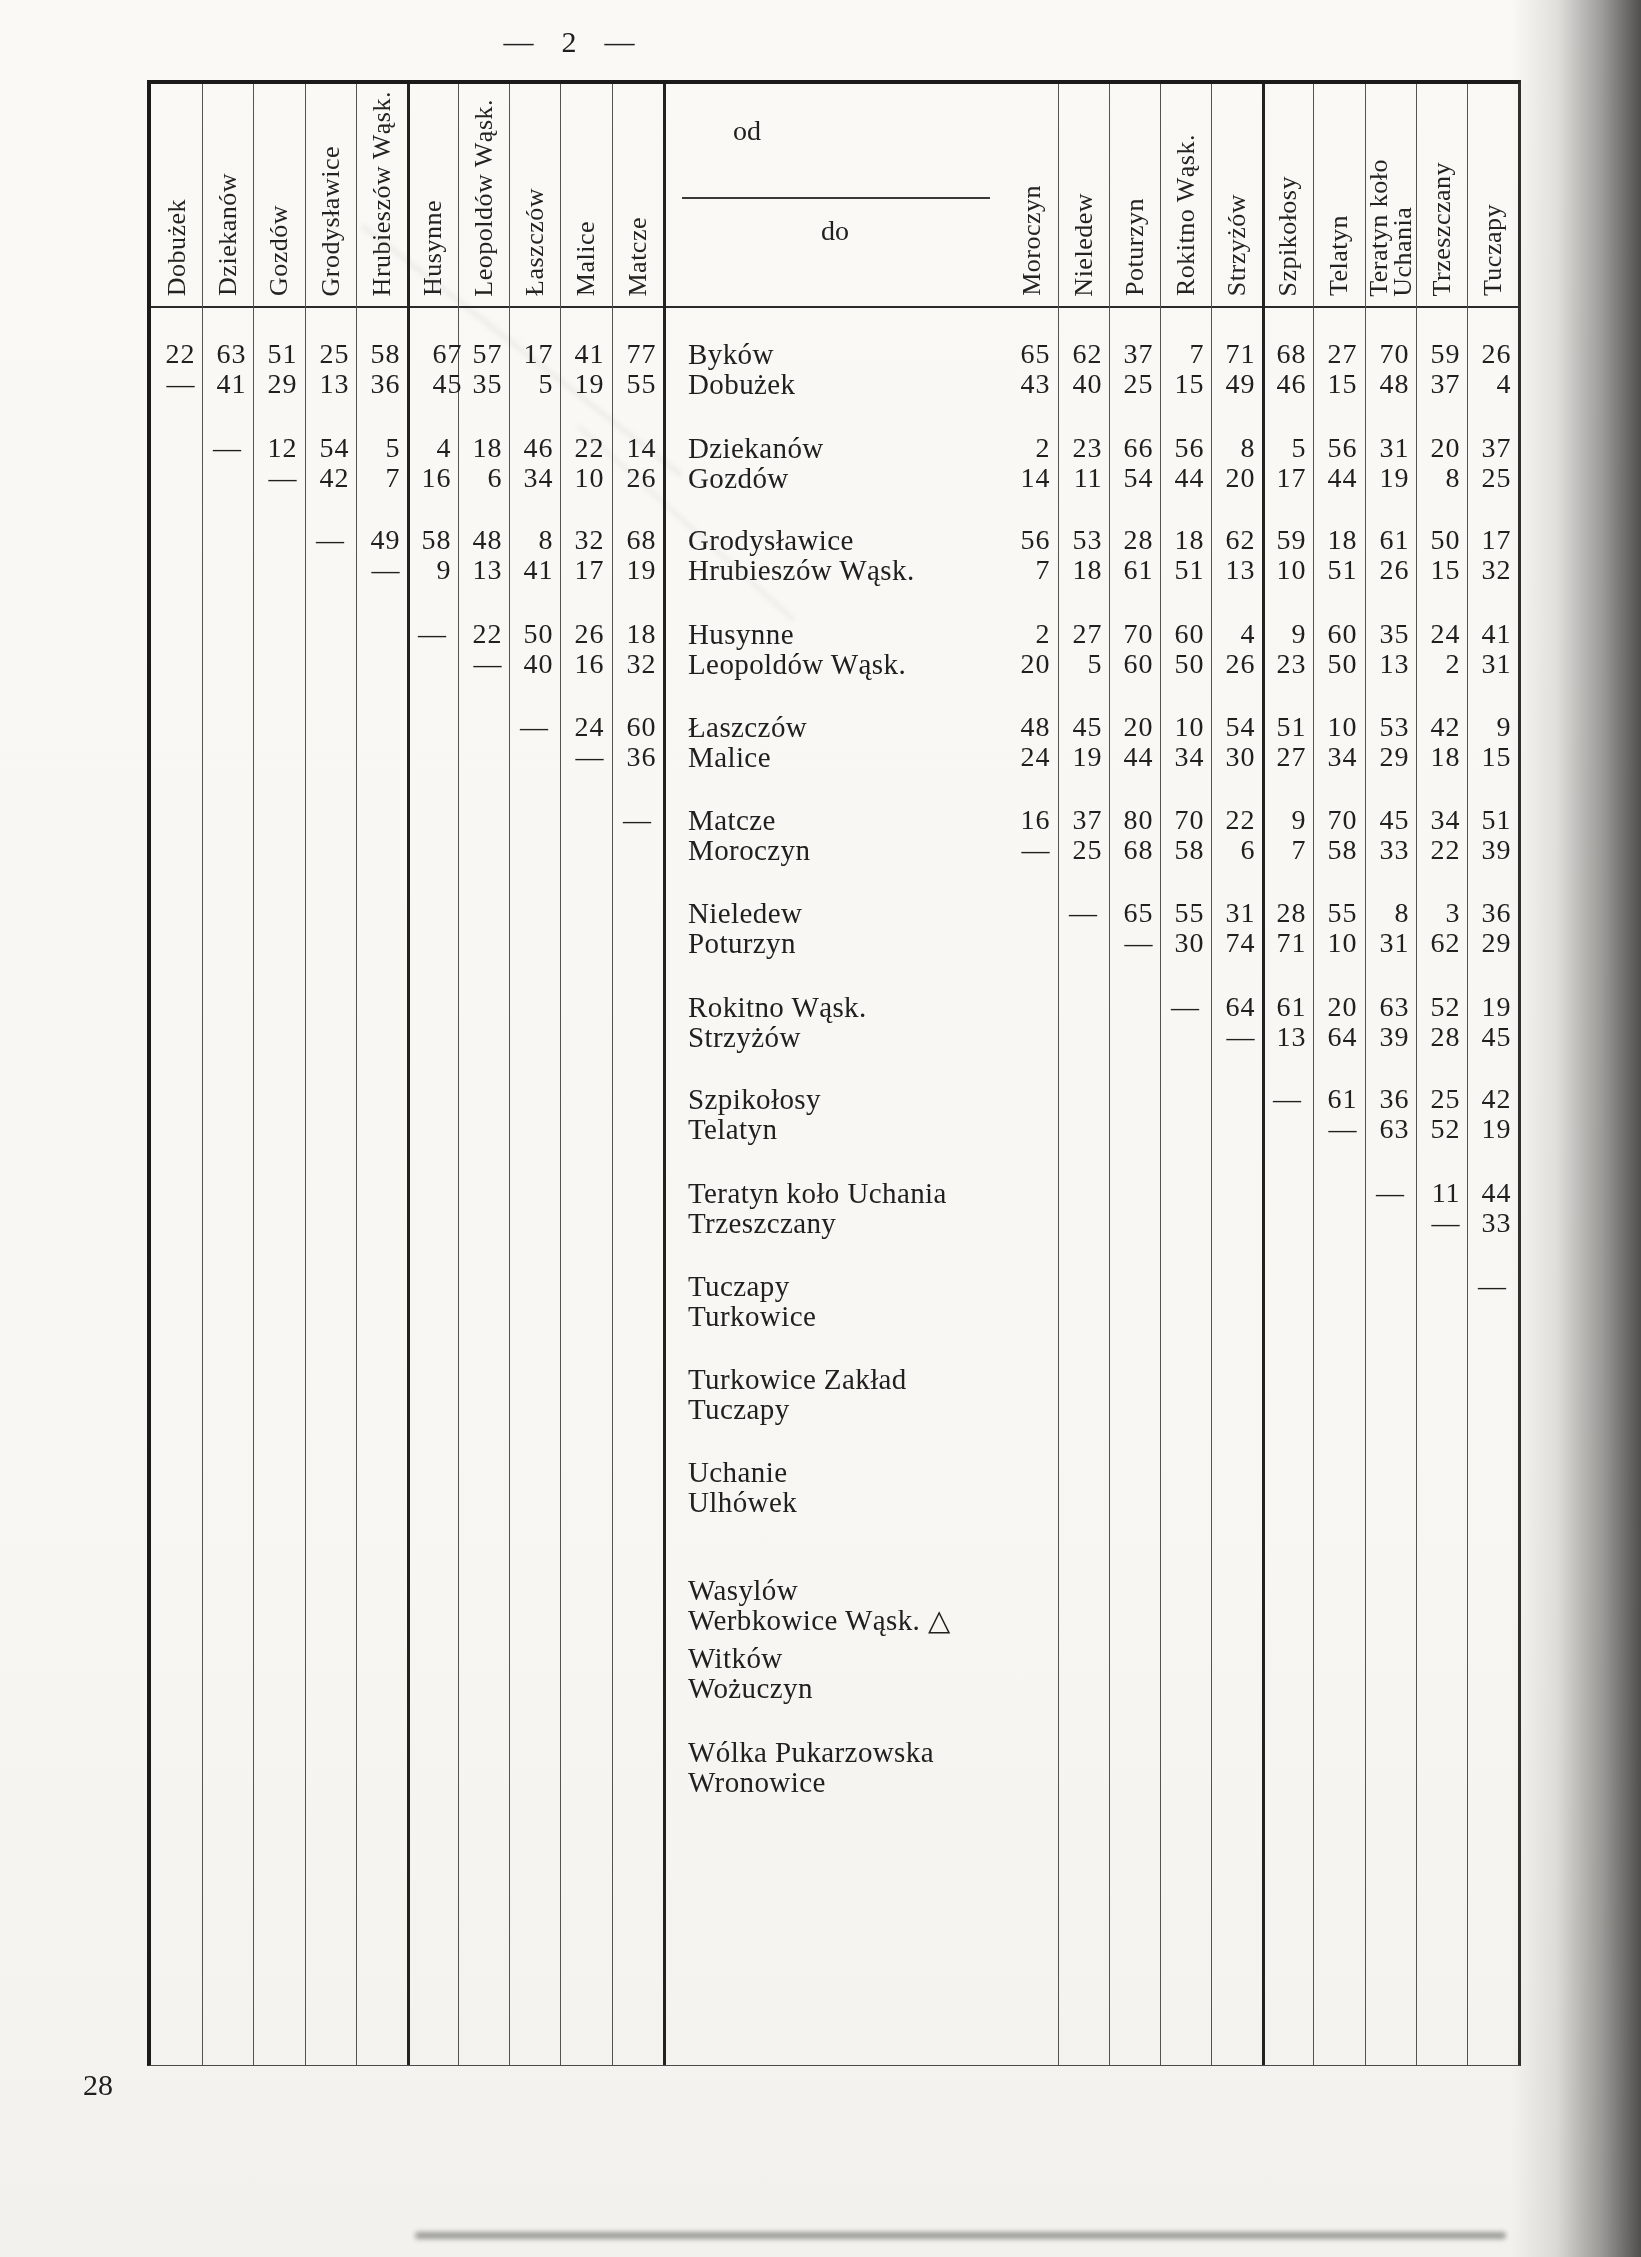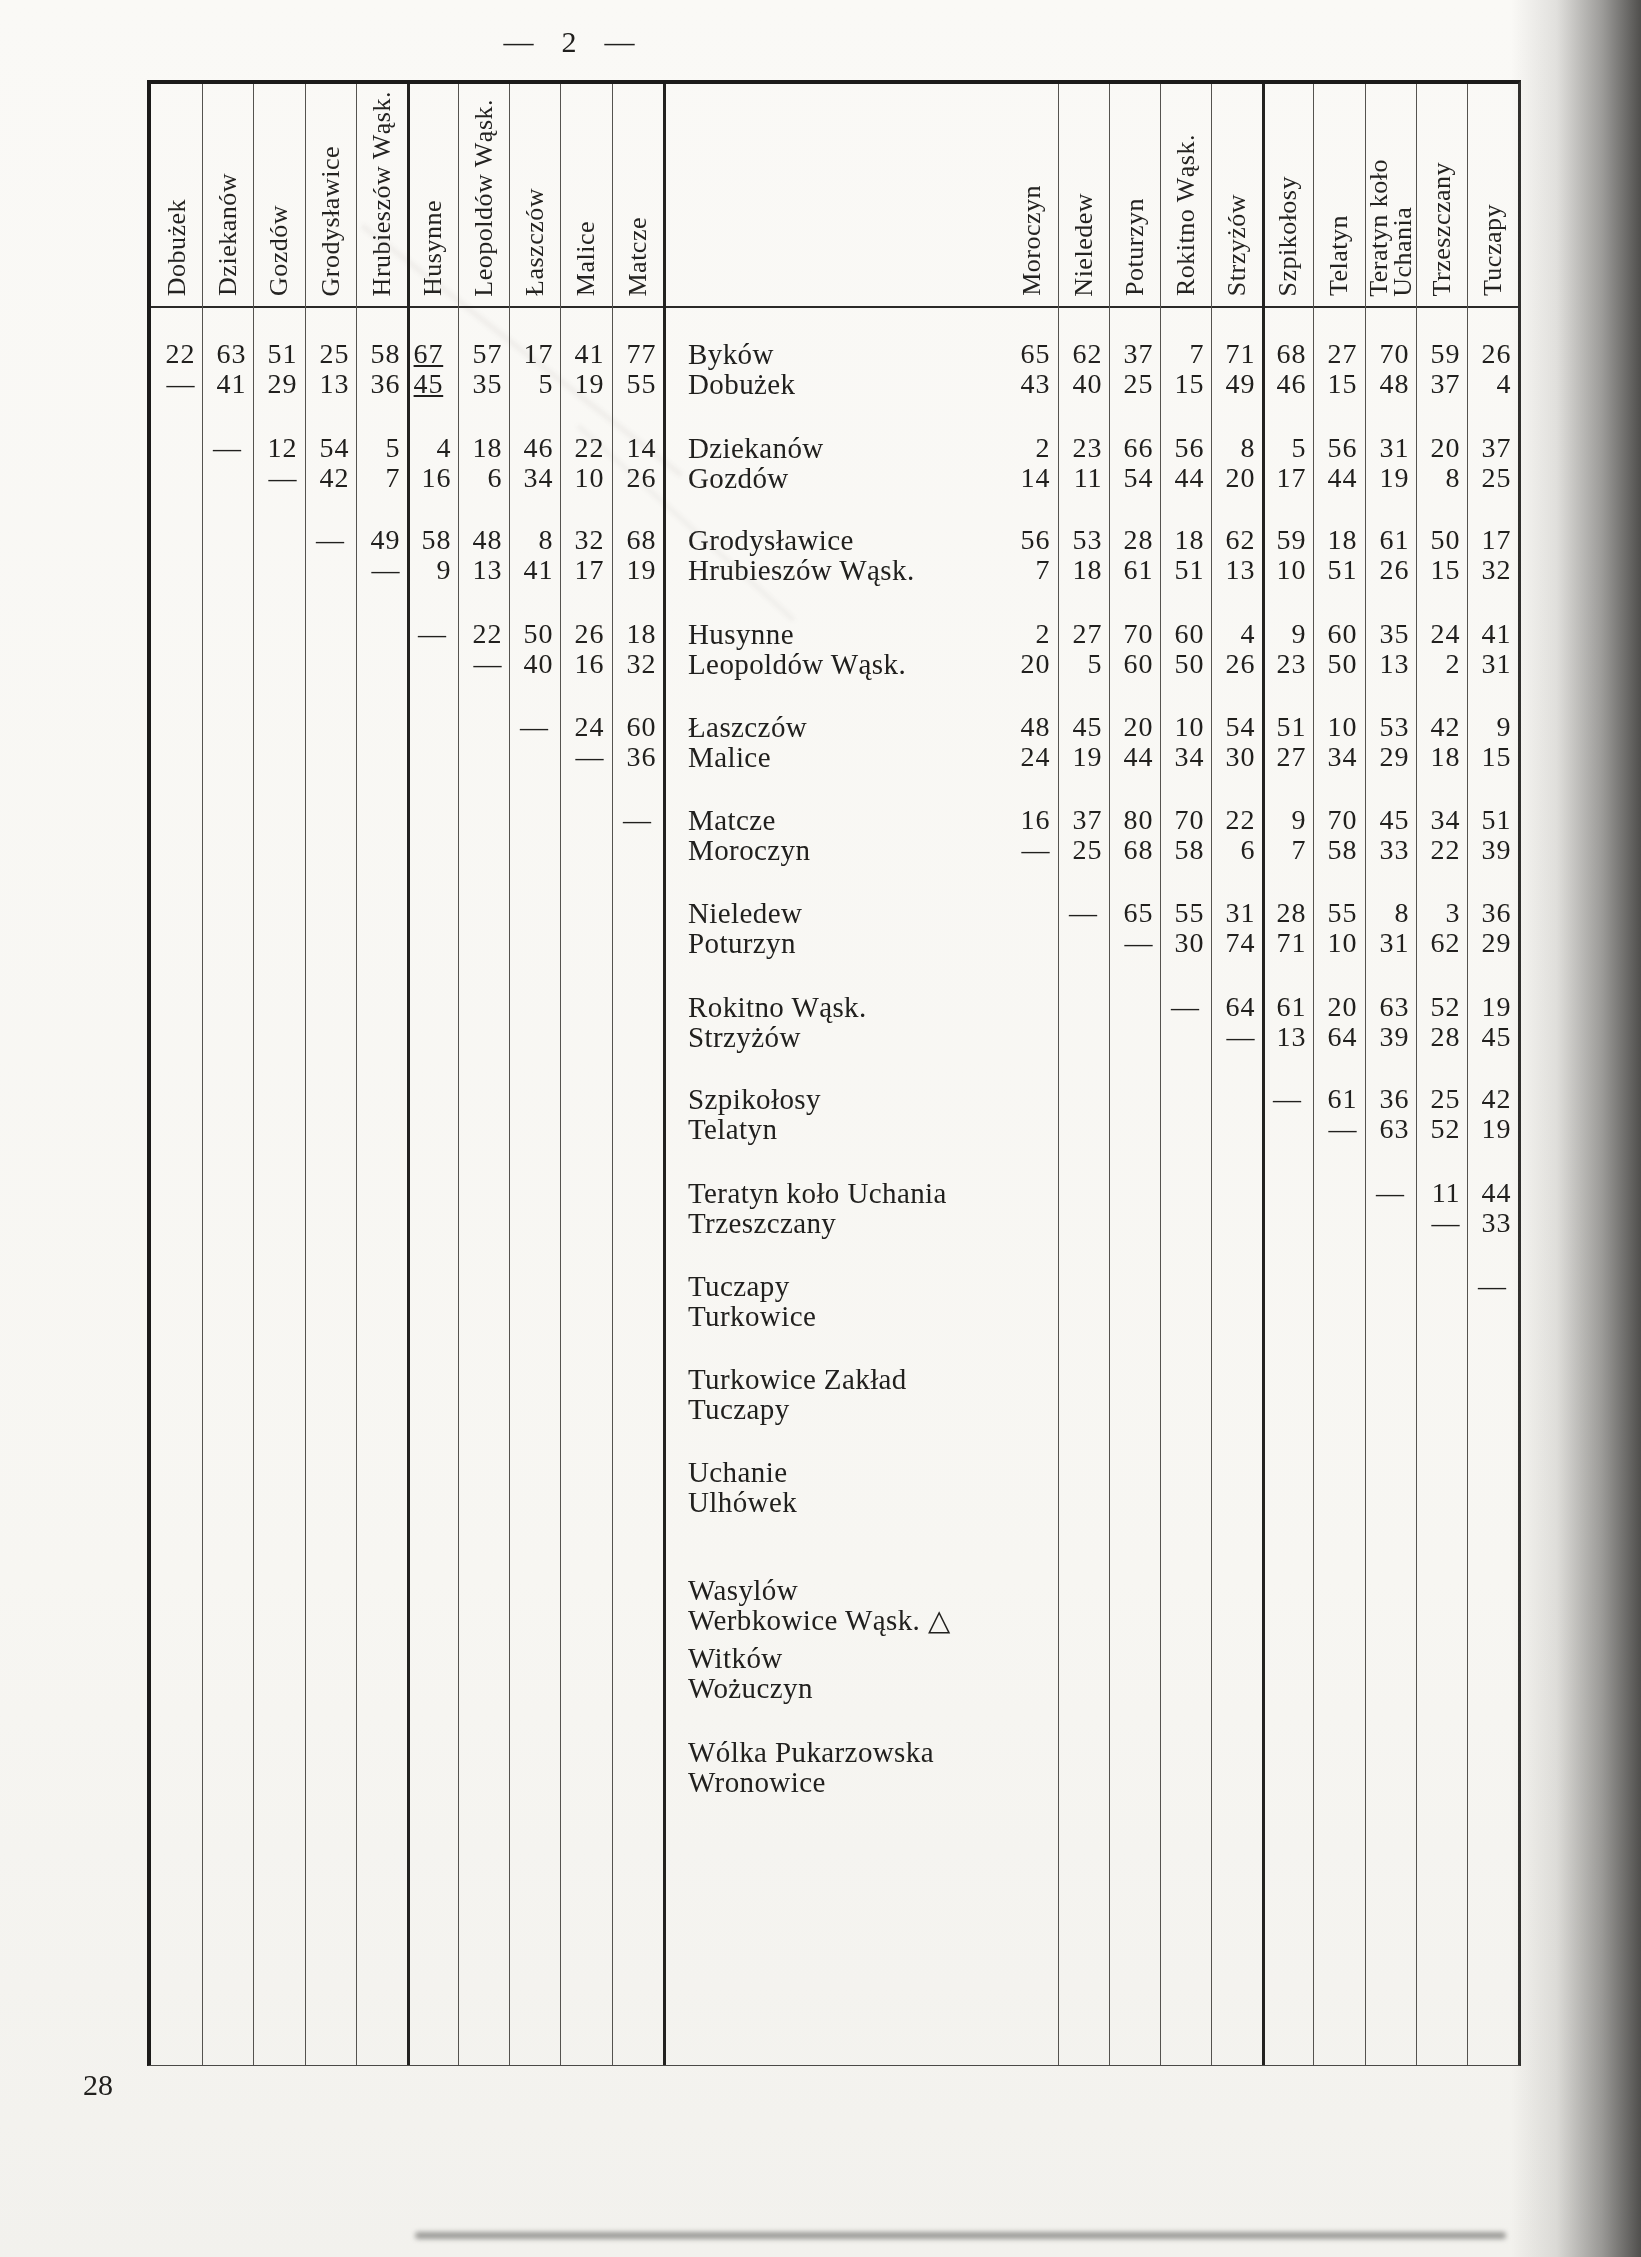--- a/index.html
+++ b/index.html
@@ -50,20 +50,25 @@
 <div class="paper"></div>
 <div class="streak s1"></div>
 <div class="streak s2"></div>
 
 <div class="page-top">
   <span>—</span><span>2</span><span>—</span>
 </div>
 
 <div class="dtable" id="dtable">
   <div class="header-rule"></div>
+  <div class="center-header">
+    <span class="od">od</span>
+    <div class="oddo-rule"></div>
+    <span class="do">do</span>
+  </div>
   <div id="lines">
       <div class="vline" style="left: 51px;"></div>
       <div class="vline" style="left: 102px;"></div>
       <div class="vline" style="left: 154px;"></div>
       <div class="vline" style="left: 205px;"></div>
       <div class="vline thick" style="left: 256px;"></div>
       <div class="vline" style="left: 307px;"></div>
       <div class="vline" style="left: 358px;"></div>
       <div class="vline" style="left: 409px;"></div>
       <div class="vline" style="left: 461px;"></div>
@@ -159,21 +164,21 @@
           <span class="v">29</span>
         </div>
         <div class="cell" style="left: 154px;">
           <span class="v">25</span>
           <span class="v">13</span>
         </div>
         <div class="cell" style="left: 205px;">
           <span class="v">58</span>
           <span class="v">36</span>
         </div>
-        <div class="cell" style="left: 248px; text-decoration: underline;">
+        <div class="cell" style="left: 267px;">
           <span class="v">67</span>
           <span class="v">45</span>
         </div>
         <div class="cell" style="left: 307px;">
           <span class="v">57</span>
           <span class="v">35</span>
         </div>
         <div class="cell" style="left: 358px;">
           <span class="v">17</span>
           <span class="v">5</span>

